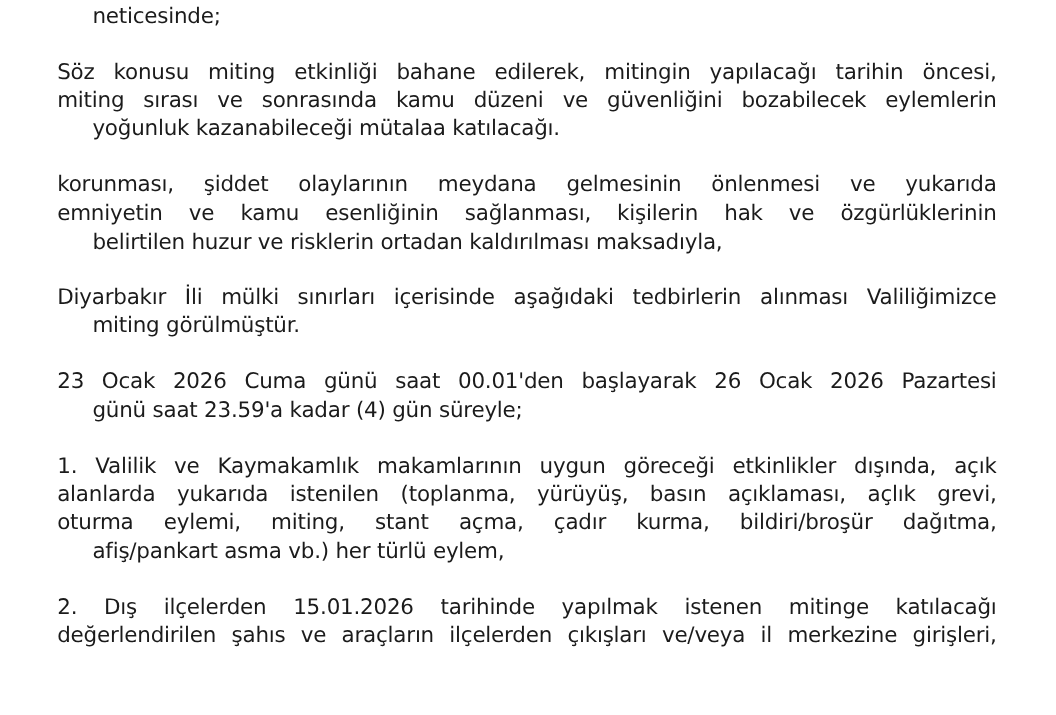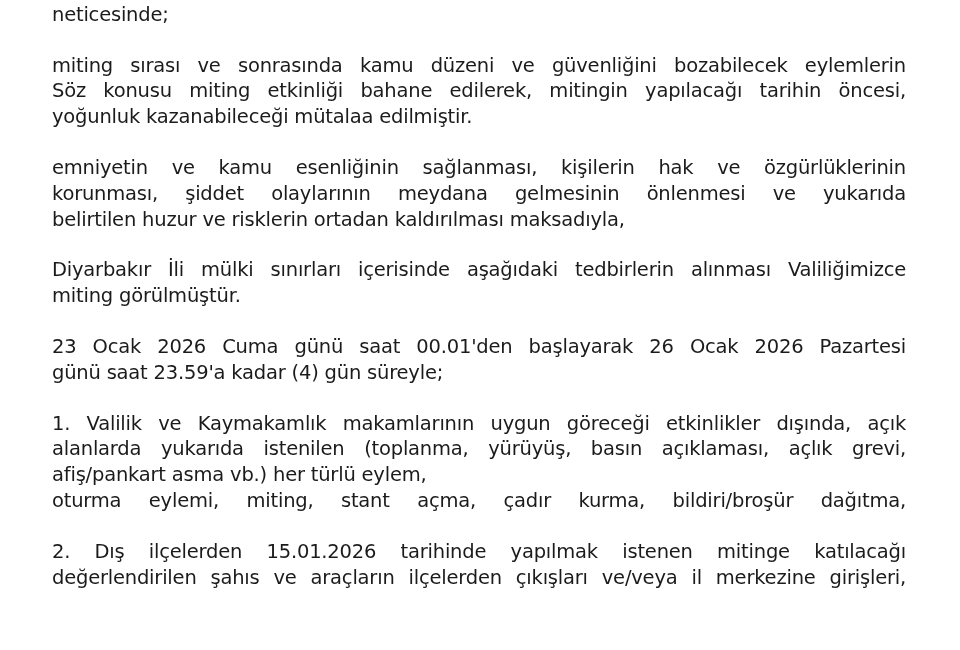--- a/index.html
+++ b/index.html
@@ -31,62 +31,63 @@
     height: 25.8px;
     white-space: nowrap;
     text-align: justify;
     text-align-last: justify;
     letter-spacing: -0.2px;
     overflow: hidden;
   }
   .line.last {
     text-align: right;
     text-align-last: left;
+    margin-left: 32px;
   }
   .line.cut {
     color: #2a2a2a;
   }
 </style>
 </head>
 <body>
 
 <div class="page">
 
   <div class="para">
     <span class="line cut">ilimize olası etkileri de dikkate alınarak yapılan ayrıntılı değerlendirme</span>
     <span class="line last">neticesinde;</span>
   </div>
 
   <div class="para">
+    <span class="line">Söz konusu miting etkinliği bahane edilerek, mitingin yapılacağı tarihin öncesi,</span>
     <span class="line">miting sırası ve sonrasında kamu düzeni ve güvenliğini bozabilecek eylemlerin</span>
-    <span class="line">Söz konusu miting etkinliği bahane edilerek, mitingin yapılacağı tarihin öncesi,</span>
-    <span class="line last">yoğunluk kazanabileceği mütalaa edilmiştir.</span>
+    <span class="line last">yoğunluk kazanabileceği mütalaa katılacağı.</span>
   </div>
 
   <div class="para">
+    <span class="line">korunması, şiddet olaylarının meydana gelmesinin önlenmesi ve yukarıda</span>
     <span class="line">emniyetin ve kamu esenliğinin sağlanması, kişilerin hak ve özgürlüklerinin</span>
-    <span class="line">korunması, şiddet olaylarının meydana gelmesinin önlenmesi ve yukarıda</span>
     <span class="line last">belirtilen huzur ve risklerin ortadan kaldırılması maksadıyla,</span>
   </div>
 
   <div class="para">
     <span class="line">Diyarbakır İli mülki sınırları içerisinde aşağıdaki tedbirlerin alınması Valiliğimizce</span>
     <span class="line last">miting görülmüştür.</span>
   </div>
 
   <div class="para">
     <span class="line">23 Ocak 2026 Cuma günü saat 00.01'den başlayarak 26 Ocak 2026 Pazartesi</span>
     <span class="line last">günü saat 23.59'a kadar (4) gün süreyle;</span>
   </div>
 
   <div class="para">
     <span class="line">1. Valilik ve Kaymakamlık makamlarının uygun göreceği etkinlikler dışında, açık</span>
     <span class="line">alanlarda yukarıda istenilen (toplanma, yürüyüş, basın açıklaması, açlık grevi,</span>
+    <span class="line">oturma eylemi, miting, stant açma, çadır kurma, bildiri/broşür dağıtma,</span>
     <span class="line last">afiş/pankart asma vb.) her türlü eylem,</span>
-    <span class="line">oturma eylemi, miting, stant açma, çadır kurma, bildiri/broşür dağıtma,</span>
   </div>
 
   <div class="para">
     <span class="line">2. Dış ilçelerden 15.01.2026 tarihinde yapılmak istenen mitinge katılacağı</span>
     <span class="line">değerlendirilen şahıs ve araçların ilçelerden çıkışları ve/veya il merkezine girişleri,</span>
   </div>
 
 </div>
 
 </body></html>

